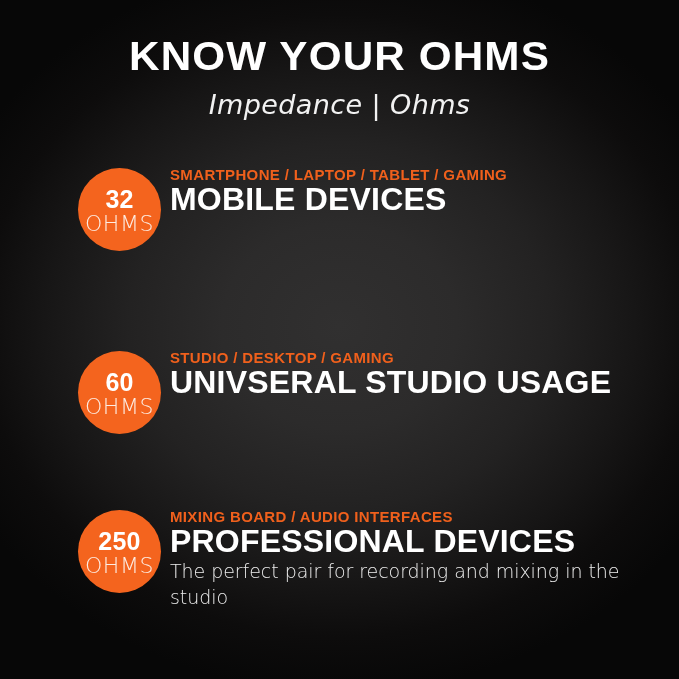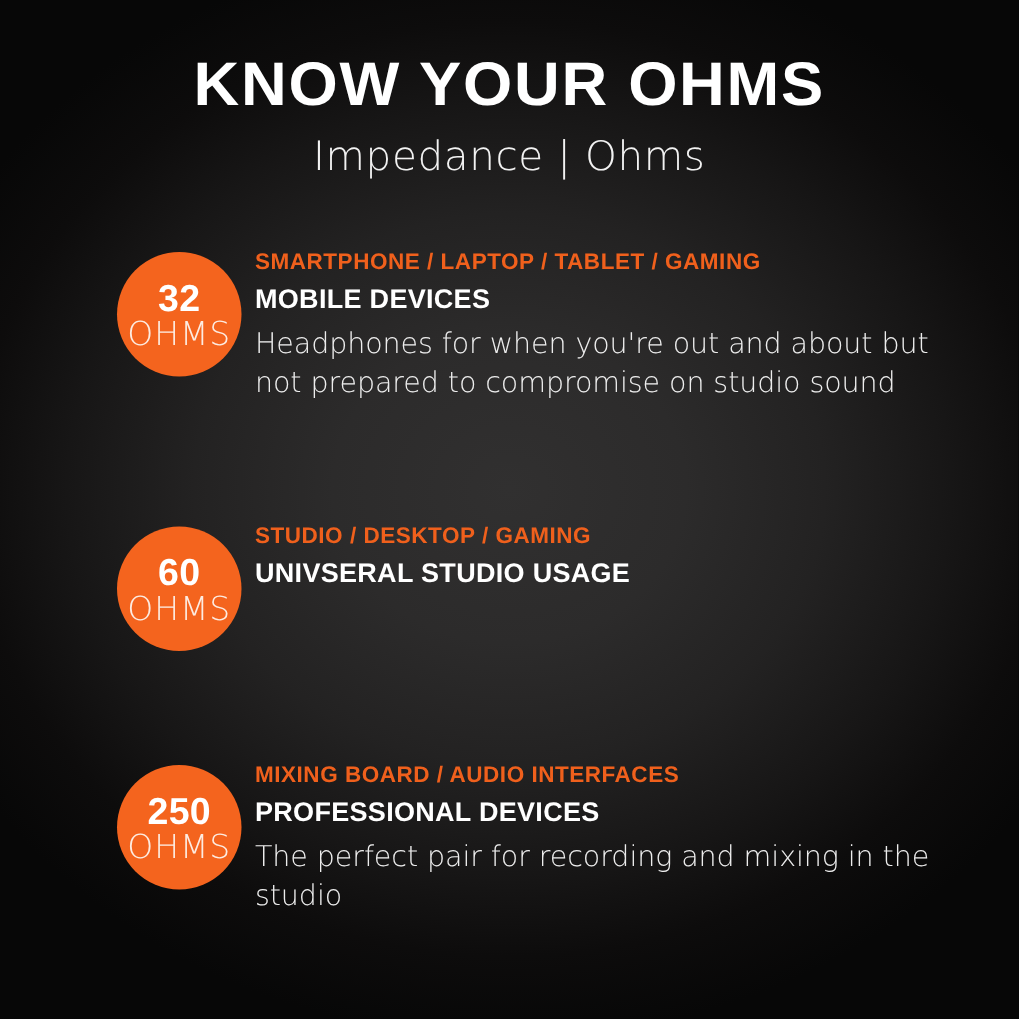--- a/index.html
+++ b/index.html
@@ -55,20 +55,21 @@
 
   .sub-title {
     font-family: "DejaVu Sans", sans-serif;
     font-weight: 300;
     font-size: 27px;
     line-height: 34px;
     letter-spacing: 0.4px;
     color: #f2f2f2;
     margin: 9px 0 0 0;
     white-space: nowrap;
+    font-style: italic;
   }
 
   
   .section {
     position: absolute;
     left: 0;
     width: 679px;
   }
 
   #section-0 { top: 168px; }
@@ -124,21 +125,21 @@
     line-height: 14px;
     letter-spacing: 0.35px;
     color: #f0601c;
     margin: 0;
     white-space: nowrap;
   }
 
   .heading {
     font-family: "Liberation Sans", sans-serif;
     font-weight: bold;
-    font-size: 18px;
+    font-size: 32px;
     line-height: 30px;
     letter-spacing: 0.2px;
     color: #ffffff;
     margin: 2px 0 0 0;
     white-space: nowrap;
   }
 
   .body-text {
     font-family: "DejaVu Sans", sans-serif;
     font-weight: 300;
@@ -160,21 +161,20 @@
   </div>
 
   <div class="section" id="section-0">
     <div class="badge">
       <span class="badge-value">32</span>
       <span class="badge-unit">OHMS</span>
     </div>
     <div class="content">
       <p class="eyebrow">SMARTPHONE / LAPTOP / TABLET / GAMING</p>
       <h2 class="heading">MOBILE DEVICES</h2>
-      <p class="body-text">Headphones for when you're out and about but not prepared to compromise on studio sound</p>
     </div>
   </div>
 
   <div class="section" id="section-1">
     <div class="badge">
       <span class="badge-value">60</span>
       <span class="badge-unit">OHMS</span>
     </div>
     <div class="content">
       <p class="eyebrow">STUDIO / DESKTOP / GAMING</p>

